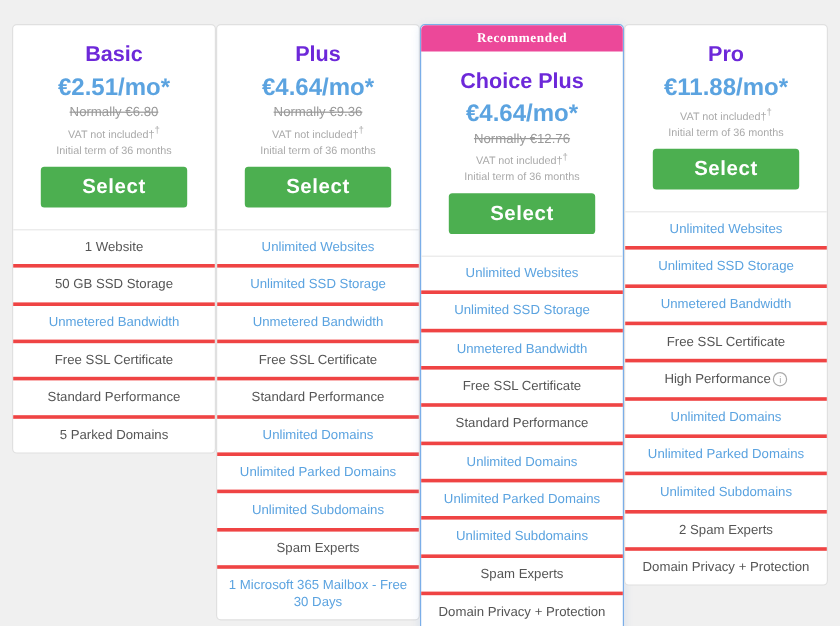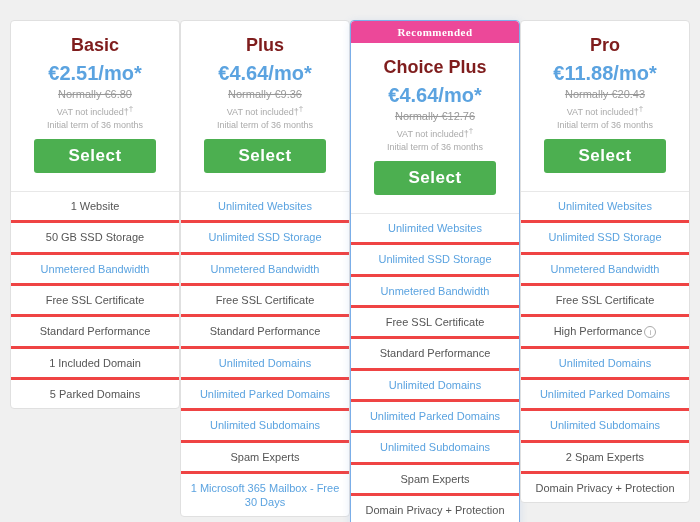--- a/index.html
+++ b/index.html
@@ -40,21 +40,21 @@
       padding: 5px 0;
       border-radius: 4px 4px 0 0;
       letter-spacing: 0.5px;
       font-family: Liberation Serif, serif;
     }
     .plan-header {
       padding: 14px 8px 10px;
     }
     .plan-name {
       font-size: 18px;
-      color: #7f1d1d;
+      color: #6d28d9;
       font-weight: bold;
       margin-bottom: 6px;
     }
     .plan-price {
       font-size: 20px;
       color: #5ba3e0;
       font-weight: bold;
       margin-bottom: 3px;
     }
     .plan-normal-price {
@@ -120,21 +120,20 @@
 
 <div class="pricing-wrapper">
 <div class="plan-card">
       <div class="plan-header"><div class="plan-name">Basic</div><div class="plan-price">€2.51/mo*</div><div class="plan-normal-price">Normally €6.80</div><div class="plan-vat">VAT not included†<sup>†</sup><br>Initial term of 36 months</div><button class="select-btn">Select</button></div>
       <div class="features-list">
         <div class="feature-item">1 Website</div>
         <div class="feature-item">50 GB SSD Storage</div>
         <div class="feature-item blue-link">Unmetered Bandwidth</div>
         <div class="feature-item">Free SSL Certificate</div>
         <div class="feature-item">Standard Performance</div>
-        <div class="feature-item">1 Included Domain</div>
         <div class="feature-item">5 Parked Domains</div>
       </div>
     </div>
     <div class="plan-card">
       <div class="plan-header"><div class="plan-name">Plus</div><div class="plan-price">€4.64/mo*</div><div class="plan-normal-price">Normally €9.36</div><div class="plan-vat">VAT not included†<sup>†</sup><br>Initial term of 36 months</div><button class="select-btn">Select</button></div>
       <div class="features-list">
         <div class="feature-item blue-link">Unlimited Websites</div>
         <div class="feature-item blue-link">Unlimited SSD Storage</div>
         <div class="feature-item blue-link">Unmetered Bandwidth</div>
         <div class="feature-item">Free SSL Certificate</div>
@@ -157,21 +156,21 @@
         <div class="feature-item">Standard Performance</div>
         <div class="feature-item blue-link">Unlimited Domains</div>
         <div class="feature-item blue-link">Unlimited Parked Domains</div>
         <div class="feature-item blue-link">Unlimited Subdomains</div>
         <div class="feature-item">Spam Experts</div>
         <div class="feature-item">Domain Privacy + Protection</div>
         <div class="feature-item">Site Backup - Free 1 yr</div>
       </div>
     </div>
     <div class="plan-card">
-      <div class="plan-header"><div class="plan-name">Pro</div><div class="plan-price">€11.88/mo*</div><div class="plan-normal-price">Normally €20.43</div><div class="plan-vat">VAT not included†<sup>†</sup><br>Initial term of 36 months</div><button class="select-btn">Select</button></div>
+      <div class="plan-header"><div class="plan-name">Pro</div><div class="plan-price">€11.88/mo*</div><div class="plan-vat">VAT not included†<sup>†</sup><br>Initial term of 36 months</div><button class="select-btn">Select</button></div>
       <div class="features-list">
         <div class="feature-item blue-link">Unlimited Websites</div>
         <div class="feature-item blue-link">Unlimited SSD Storage</div>
         <div class="feature-item blue-link">Unmetered Bandwidth</div>
         <div class="feature-item">Free SSL Certificate</div>
         <div class="feature-item">High Performance<span class="info-icon">i</span></div>
         <div class="feature-item blue-link">Unlimited Domains</div>
         <div class="feature-item blue-link">Unlimited Parked Domains</div>
         <div class="feature-item blue-link">Unlimited Subdomains</div>
         <div class="feature-item">2 Spam Experts</div>

